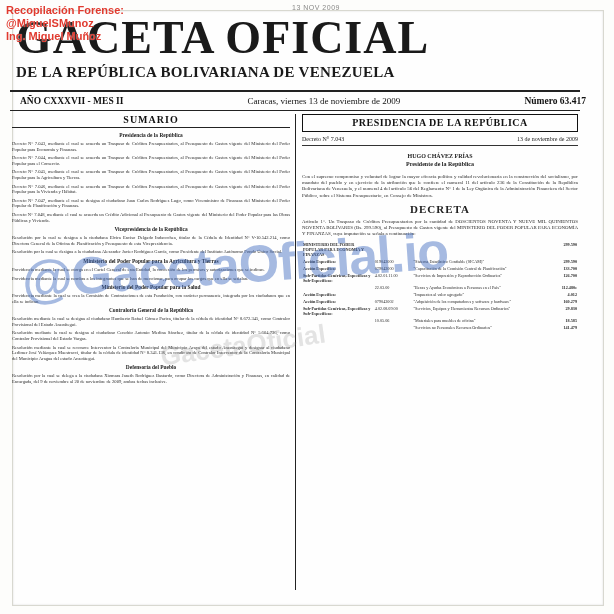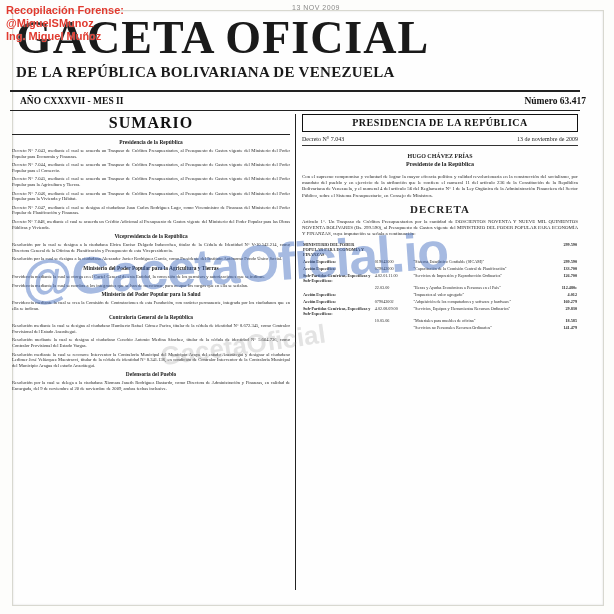--- a/index.html
+++ b/index.html
@@ -104,21 +104,21 @@
   .col.left{left:0;width:278px;}
   .col.right{left:290px;width:276px;}
   .vdivider{
     position:absolute;
     left:283px;top:0;width:1px;height:476px;background:#222;
   }
   .colhead{
     text-align:center;
     font-family:"Liberation Serif", serif;
     font-weight:bold;
-    font-size:16px;
+    font-size:10px;
     letter-spacing:1px;
     color:#111;
     margin-bottom:2px;
   }
   .colhead.boxed{
     border:1px solid #111;
     padding:2px 0 3px 0;
     font-size:10px;
     letter-spacing:0.5px;
     margin-bottom:4px;
@@ -226,20 +226,21 @@
 
   <div class="masthead">
     <div class="title">GACETA OFICIAL</div>
     <div class="subtitle">DE LA REPÚBLICA BOLIVARIANA DE VENEZUELA</div>
   </div>
   <div class="rule thick" style="top:90px;"></div>
   <div class="rule" style="top:110px;"></div>
 
   <div class="issueline">
     <div>AÑO CXXXVII - MES II</div>
+    <div class="mid">Caracas, viernes 13 de noviembre de 2009</div>
     <div>Número 63.417</div>
   </div>
 
   <div class="cols">
     <div class="vdivider"></div>
 
     <div class="col left">
       <div class="colhead">SUMARIO</div>
       <div class="headrule"></div>
 

